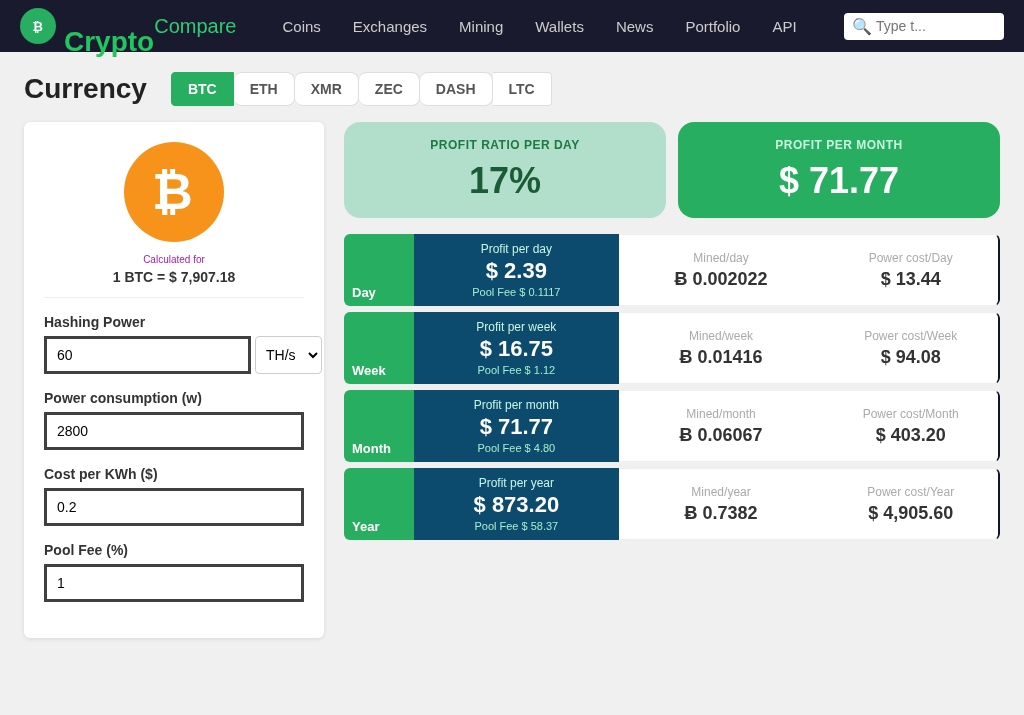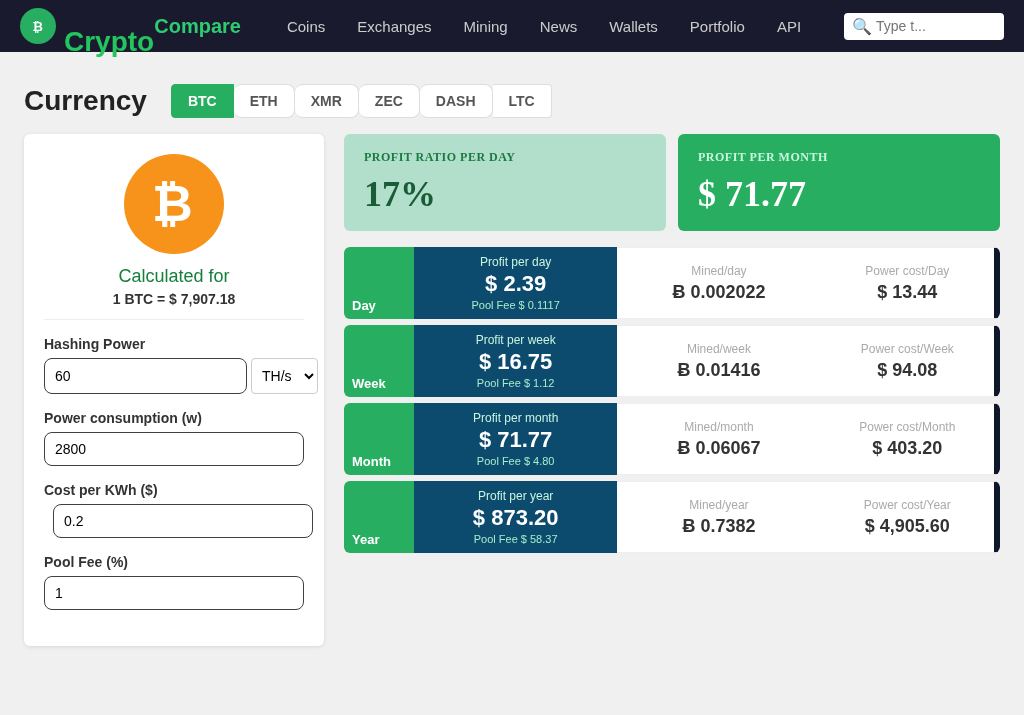--- a/index.html
+++ b/index.html
@@ -20,21 +20,21 @@
     }
     .logo-circle {
       width: 36px; height: 36px;
       background: #27ae60;
       border-radius: 50%;
       display: flex; align-items: center; justify-content: center;
       margin-right: 8px;
       font-size: 18px; font-weight: bold; color: white;
     }
     .logo-text-crypto { color: #22c55e; font-size: 28px; font-weight: bold; margin-top: 32px; }
-    .logo-text-compare { color: #2ecc71; font-size: 20px; font-weight: bold; }
+    .logo-text-compare { color: #2ecc71; font-size: 20px; font-weight: normal; }
     .nav-items { display: flex; gap: 0; }
     .nav-item {
       color: #ccc;
       padding: 2px 16px;
       height: 52px;
       display: flex; align-items: center;
       font-size: 15px;
       cursor: pointer;
       text-decoration: none;
     }
@@ -46,21 +46,21 @@
       padding: 4px 8px;
       gap: 4px;
     }
     .nav-search input {
       border: none; outline: none;
       font-size: 14px;
       width: 120px;
     }
 
     
-    .main-content { background: #f0f0f0; padding: 32px 24px; }
+    .main-content { background: #f0f0f0; padding: 20px 24px; }
 
     
     .currency-header {
       display: flex;
       align-items: center;
       gap: 16px;
       margin-bottom: 16px;
     }
     .currency-title {
       font-size: 28px;
@@ -113,22 +113,22 @@
     }
     .coin-icon {
       width: 100px; height: 100px;
       background: #f7931a;
       border-radius: 50%;
       display: flex; align-items: center; justify-content: center;
       font-size: 56px; color: white; font-weight: bold;
     }
     .calc-for {
       text-align: center;
-      color: #15803d;
-      font-size: 18px;
+      color: #a21caf;
+      font-size: 10px;
       margin-bottom: 4px;
     }
     .calc-value {
       text-align: center;
       color: #333;
       font-size: 14px;
       font-weight: bold;
       margin-bottom: 16px;
       border-bottom: 1px solid #eee;
       padding-bottom: 12px;
@@ -138,22 +138,22 @@
       font-size: 14px;
       font-weight: bold;
       color: #333;
       margin-bottom: 6px;
       display: block;
     }
     .form-input-row {
       display: flex; gap: 4px;
     }
     .form-input {
-      border: 1px solid #404040;
-      border-radius: 8px;
+      border: 3px solid #404040;
+      border-radius: 0;
       padding: 8px 10px;
       font-size: 14px;
       flex: 1;
       outline: none;
     }
     .form-select {
       border: 1px solid #ccc;
       border-radius: 4px;
       padding: 8px 6px;
       font-size: 14px;
@@ -166,23 +166,23 @@
     .right-panel { flex: 1; }
 
     
     .top-stats {
       display: flex;
       gap: 12px;
       margin-bottom: 16px;
     }
     .stat-box {
       flex: 1;
-      border-radius: 6px;
+      border-radius: 16px;
       padding: 16px 20px;
-      font-family: Liberation Serif, serif;
+      text-align: center;
     }
     .stat-box.light {
       background: #b2dfcc;
     }
     .stat-box.dark {
       background: #27ae60;
     }
     .stat-label {
       font-size: 12px;
       font-weight: bold;
@@ -264,21 +264,21 @@
     }
     .row-power-col {
       background: white;
       flex: 1;
       display: flex; flex-direction: column;
       align-items: center; justify-content: center;
       padding: 8px 12px;
       text-align: center;
       border-top: 1px solid #eee;
       border-bottom: 1px solid #eee;
-      border-right: 6px solid #0f172a;
+      border-right: 2px solid #0f172a;
       border-radius: 0 6px 6px 0;
     }
     .row-power-title {
       color: #aaa;
       font-size: 12px;
       margin-bottom: 4px;
     }
     .row-power-value {
       color: #333;
       font-size: 18px;
@@ -296,22 +296,22 @@
         <text x="6" y="17" font-size="14" font-weight="bold" fill="white">₿</text>
       </svg>
     </div>
     <span class="logo-text-crypto">Crypto</span>
       <span class="logo-text-compare">Compare</span>
   </div>
   <div class="nav-items">
     <a class="nav-item">Coins</a>
     <a class="nav-item">Exchanges</a>
     <a class="nav-item">Mining</a>
+    <a class="nav-item">Wallets</a>
     <a class="nav-item">News</a>
-    <a class="nav-item">Wallets</a>
     <a class="nav-item">Portfolio</a>
     <a class="nav-item">API</a>
   </div>
   <div class="nav-search">
     <span>🔍</span>
     <input type="text" placeholder="Type t..." style="">
   </div>
 </nav>
 
 <div class="main-content">
@@ -354,21 +354,21 @@
         </div>
       </div>
 
       <div class="form-group">
         <label class="form-label">Power consumption (w)</label>
         <input type="text" class="form-input" style="width: 100%;" value="2800">
       </div>
 
       <div class="form-group">
         <label class="form-label">Cost per KWh ($)</label>
-        <input type="text" class="form-input" style="width: 100%; margin-left: 9px;" value="0.2">
+        <input type="text" class="form-input" style="width: 100%;" value="0.2">
       </div>
 
       <div class="form-group">
         <label class="form-label">Pool Fee (%)</label>
         <input type="text" class="form-input" style="width: 100%;" value="1">
       </div>
     </div>
 
     <div class="right-panel">
 

